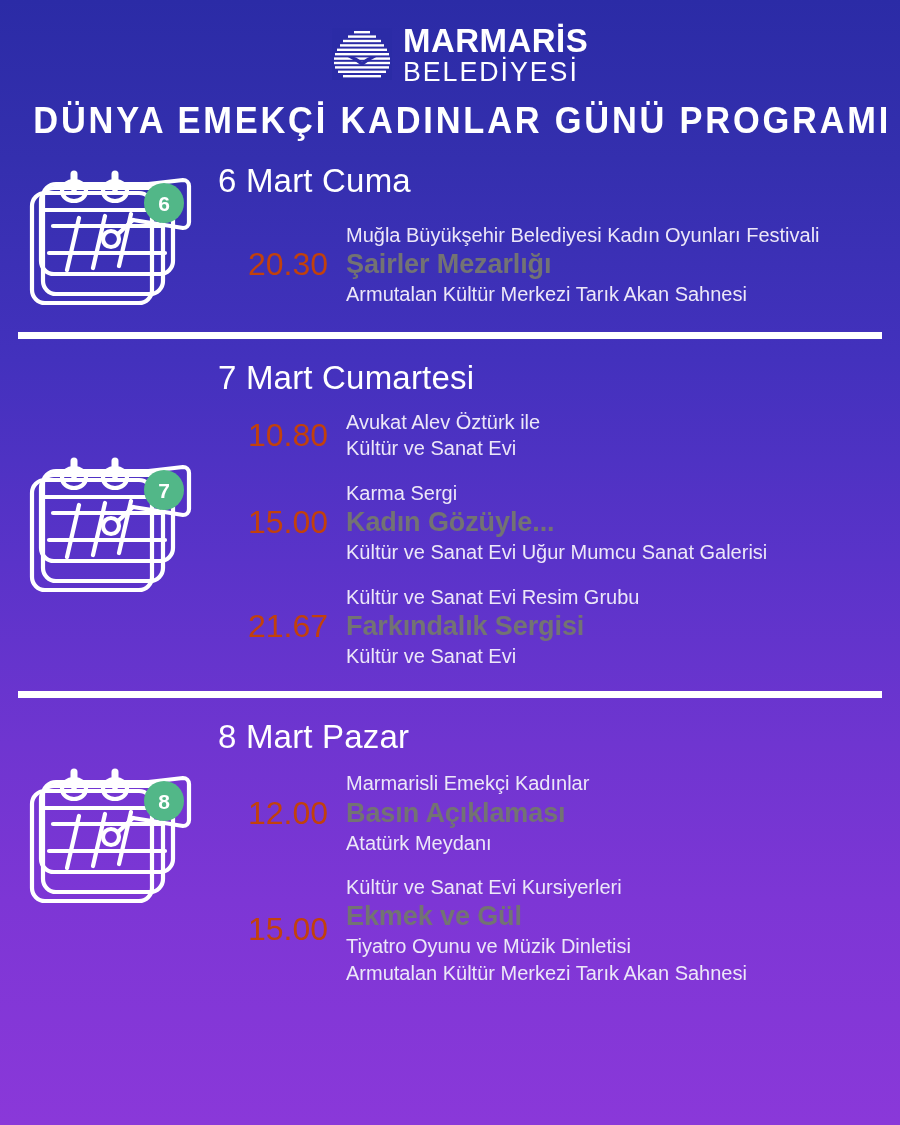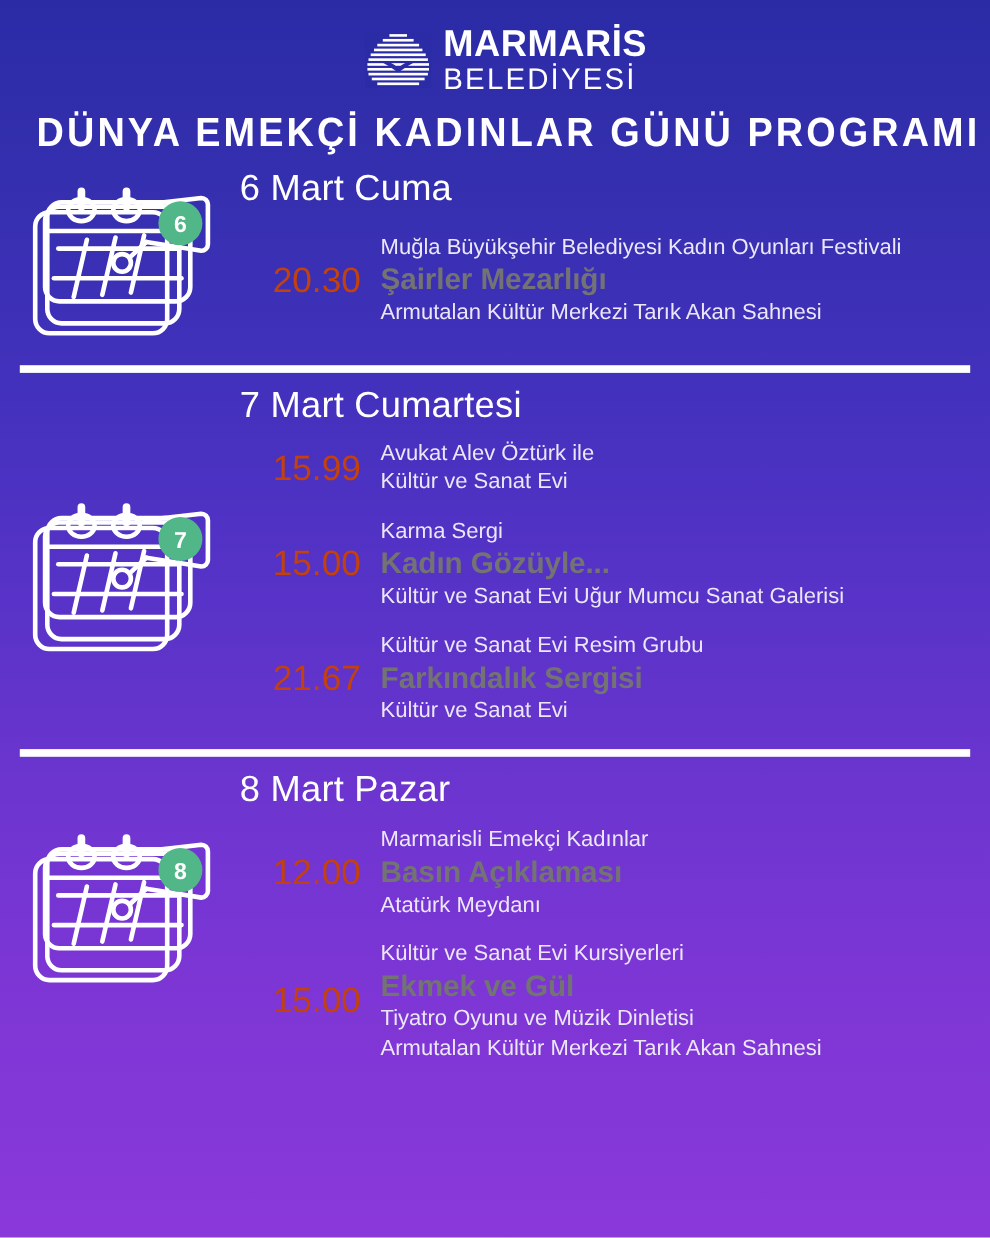--- a/index.html
+++ b/index.html
@@ -92,20 +92,21 @@
     width: 218px;
     flex: 0 0 218px;
     display: flex;
     justify-content: center;
     align-items: center;
   }
 
   .content-col {
     flex: 1 1 auto;
     padding-right: 14px;
+    margin-top: 10px;
   }
 
   .day-heading {
     font-size: 33px;
     font-weight: 300;
     letter-spacing: 0.2px;
     color: #ffffff;
     margin-bottom: 6px;
   }
 
@@ -275,21 +276,21 @@
           <path d="M104 28 L156 22 a6 6 0 0 1 6 6 v36 a6 6 0 0 1 -6 6 L106 62"></path>
         </g>
         <circle cx="137" cy="45" r="20" fill="#52b788"></circle>
         <text class="badge-num" x="137" y="53" text-anchor="middle">7</text>
       </svg>
     </div>
     <div class="content-col">
       <div class="day-heading">7 Mart Cumartesi</div>
 
       <div class="event">
-        <div class="event-time">15.99</div>
+        <div class="event-time">10.80</div>
         <div class="event-body">
           <div class="event-sub">Avukat Alev Öztürk ile</div>
           <div class="event-sub">Kültür ve Sanat Evi</div>
         </div>
       </div>
 
       <div class="event ev-gap">
         <div class="event-time">15.00</div>
         <div class="event-body">
           <div class="event-sub">Karma Sergi</div>

